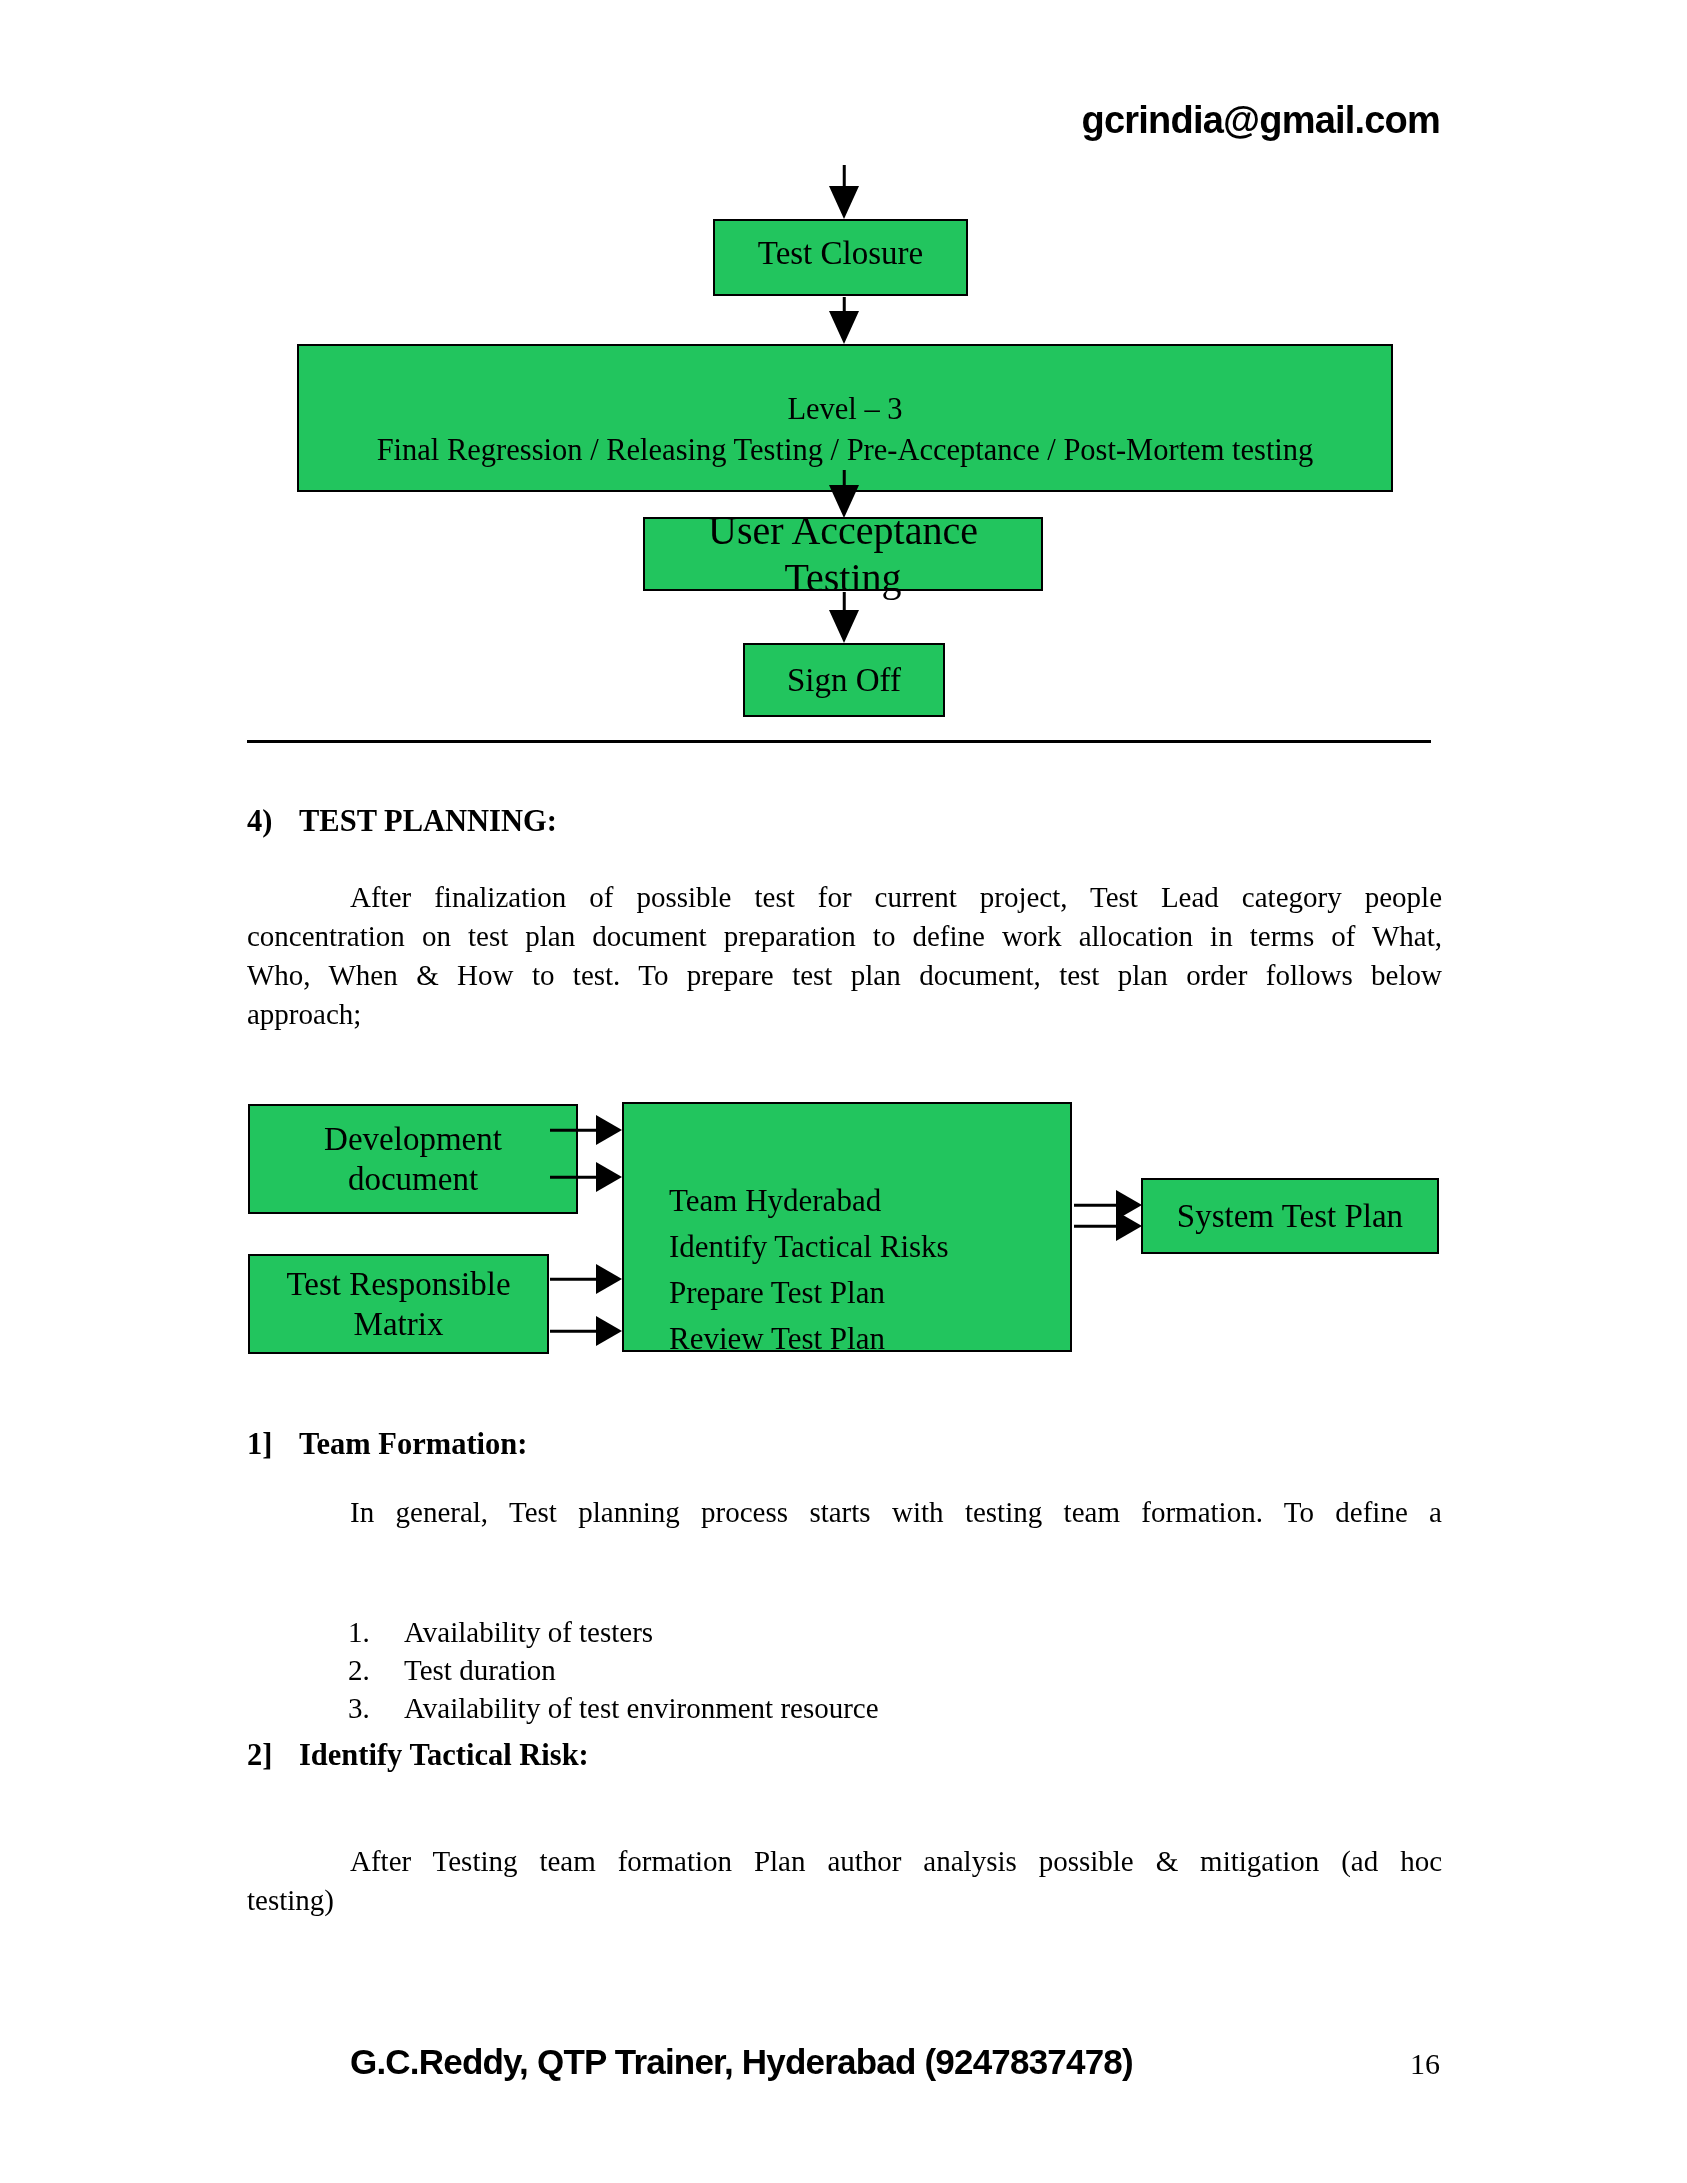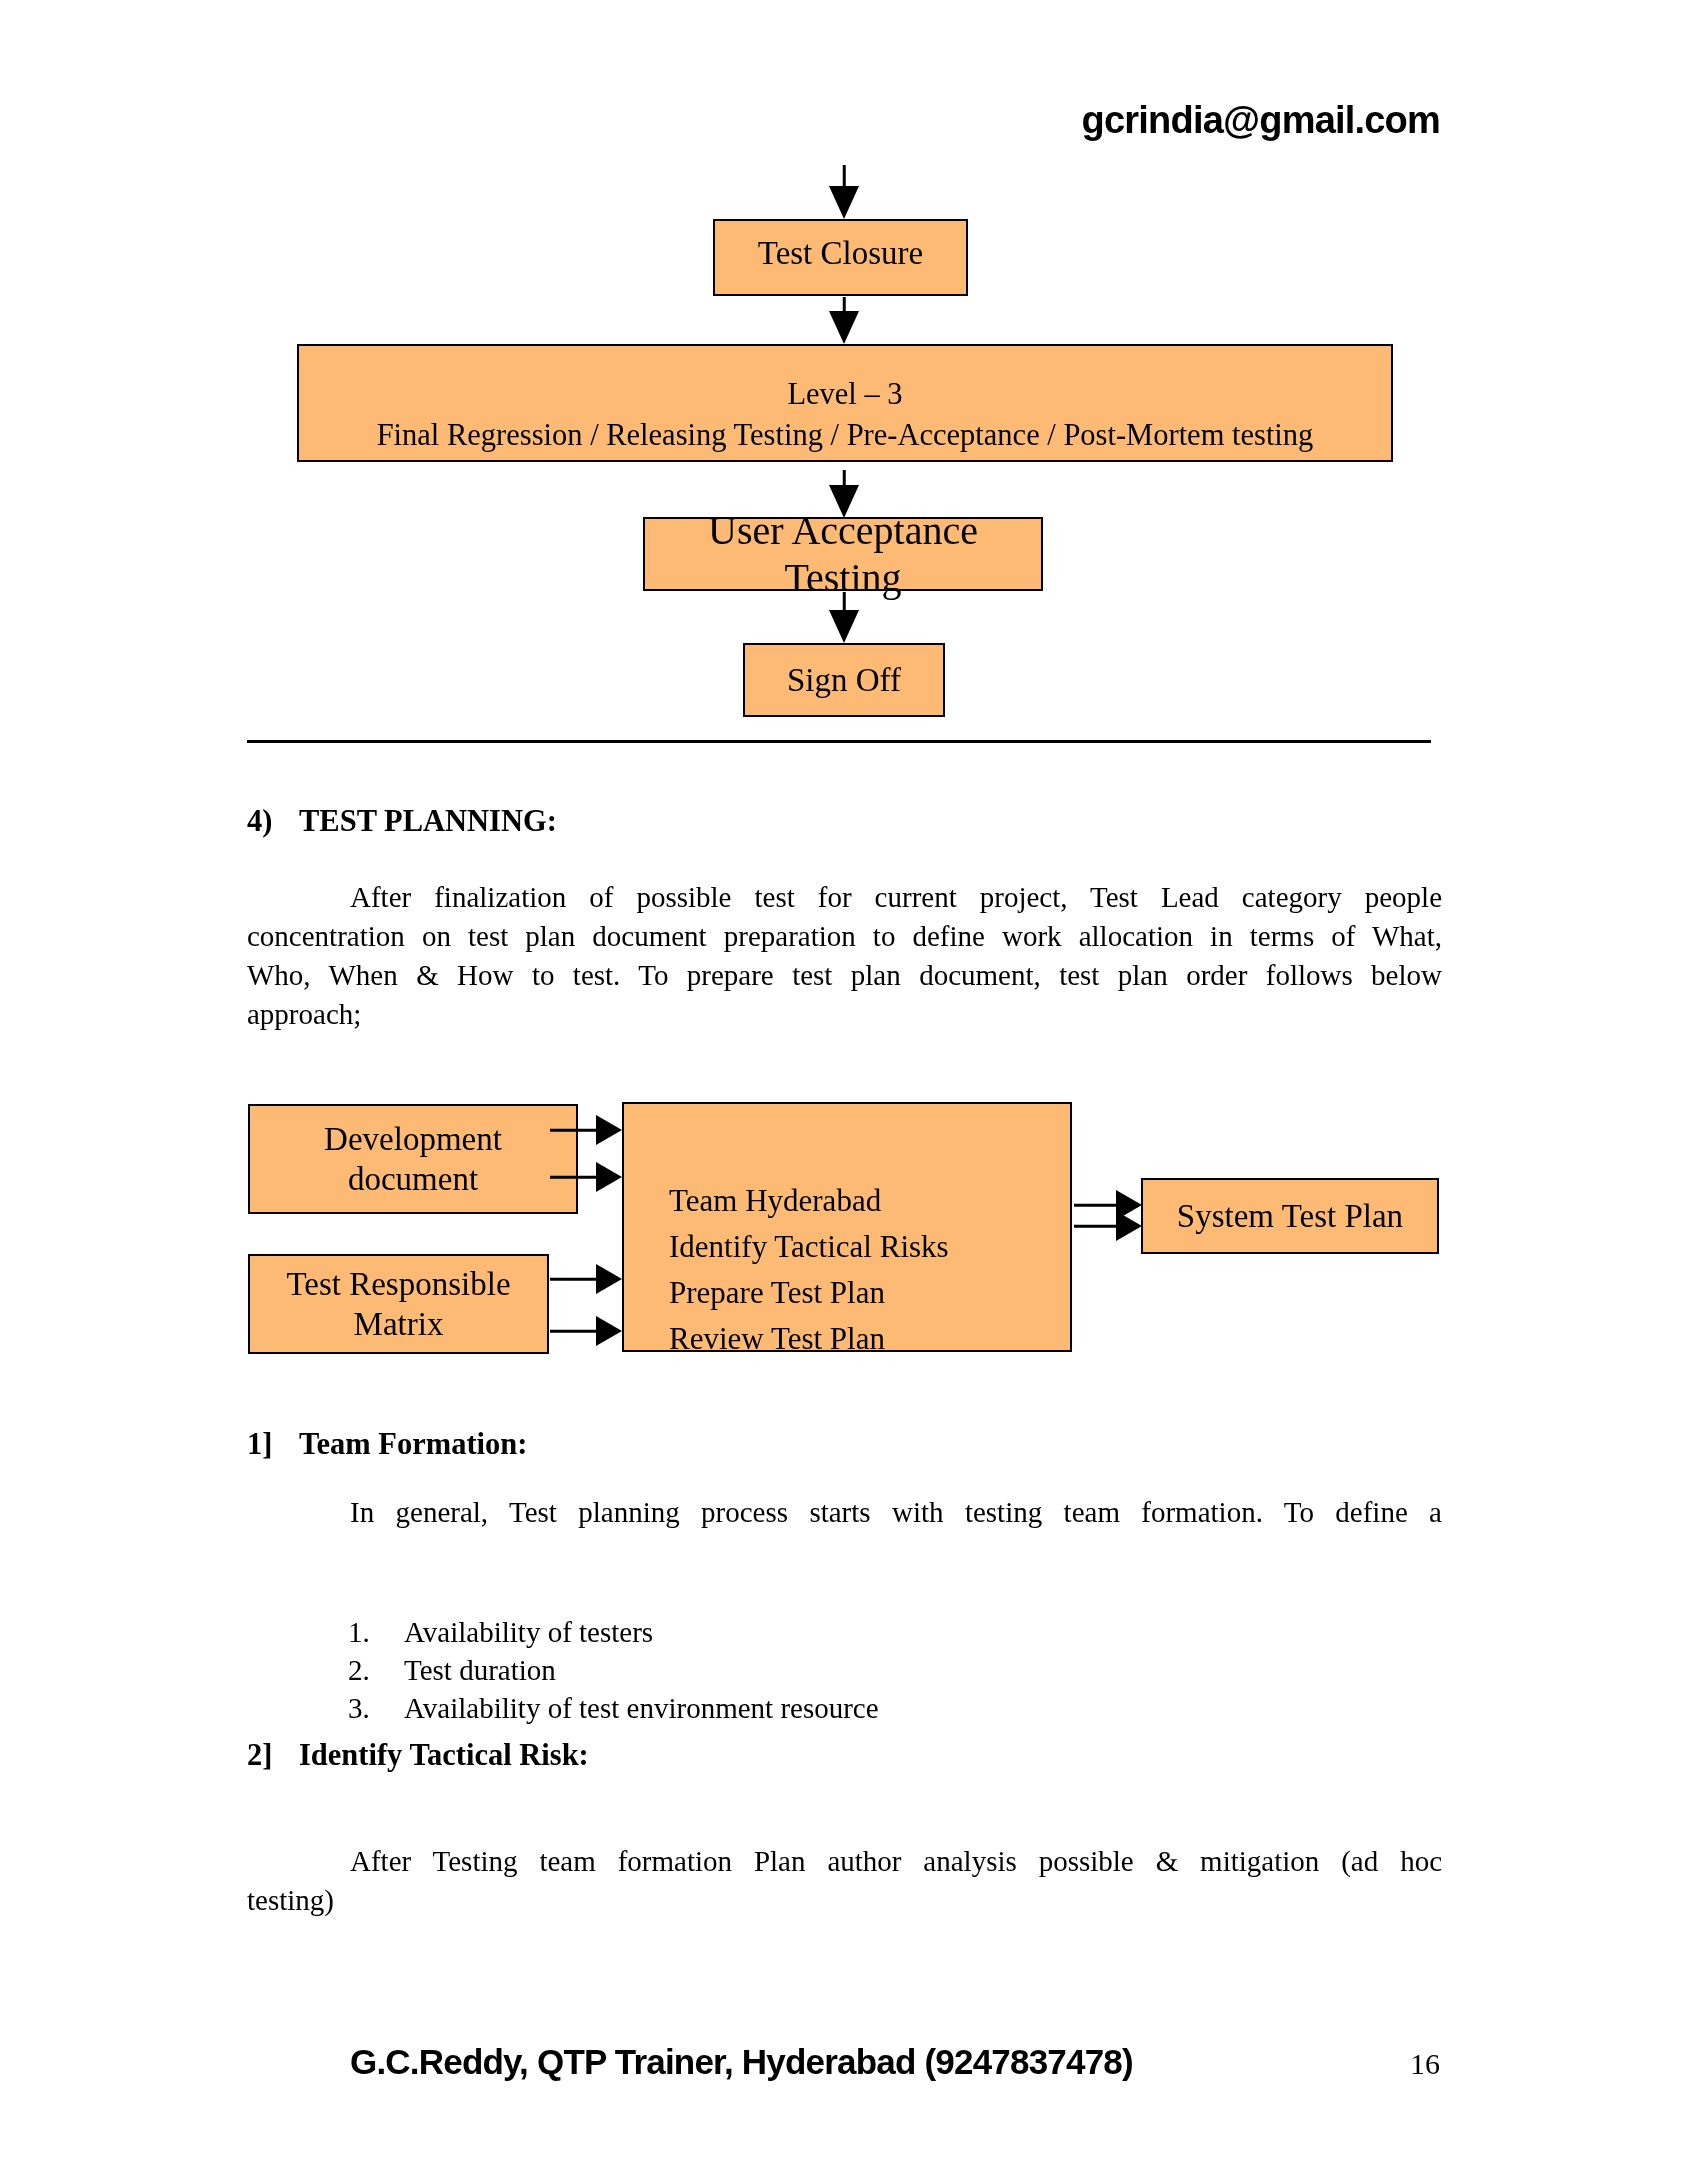--- a/index.html
+++ b/index.html
@@ -5,21 +5,21 @@
   html,body { margin:0; padding:0; background:#888; }
   .page {
     position:relative; width:1687px; height:2183px; background:#ffffff;
     font-family:"Liberation Serif", serif; color:#000; overflow:hidden;
     margin:0 auto;
   }
   .abs { position:absolute; }
 
   
   .box {
-    position:absolute; box-sizing:border-box; border:2.5px solid #000; background:#fdba74;
+    position:absolute; box-sizing:border-box; border:2.5px solid #000; background:#22c55e;
     display:flex; flex-direction:column; align-items:center; justify-content:center;
     text-align:center;
     font-family:Liberation Serif, serif;
   }
   .box .bl { display:block; }
 
   
   .varrow { position:absolute; width:30px; }
   .varrow .stem { position:absolute; left:50%; transform:translateX(-50%); top:0; width:2.5px; background:#000; }
   .varrow .head { position:absolute; left:50%; transform:translateX(-50%); bottom:0; width:0; height:0;
@@ -66,21 +66,21 @@
 
     <div class="box" style="left:713px; top:219px; width:255px; height:77px; font-size:33px; padding-bottom:8.2px;">
       <span class="bl">Test Closure</span>
     </div>
 
     <div class="varrow" style="left:829px; top:297px; height:47px;">
       <div class="stem" style="height:14px;"></div>
         <div class="head"></div>
     </div>
 
-    <div class="box" style="left:297px; top:344px; width:1096px; height:118px; font-size:30.5px; line-height:41px; padding-top:24px;">
+    <div class="box" style="left:297px; top:344px; width:1096px; height:148px; font-size:30.5px; line-height:41px; padding-top:24px;">
       <span class="bl">Level – 3</span>
       <span class="bl">Final Regression / Releasing Testing / Pre-Acceptance / Post-Mortem testing</span>
     </div>
 
     <div class="varrow" style="left:829px; top:470px; height:48px;">
       <div class="stem" style="height:15px;"></div>
         <div class="head"></div>
     </div>
 
     <div class="box" style="left:643px; top:517px; width:400px; height:74px; font-size:40px;">

